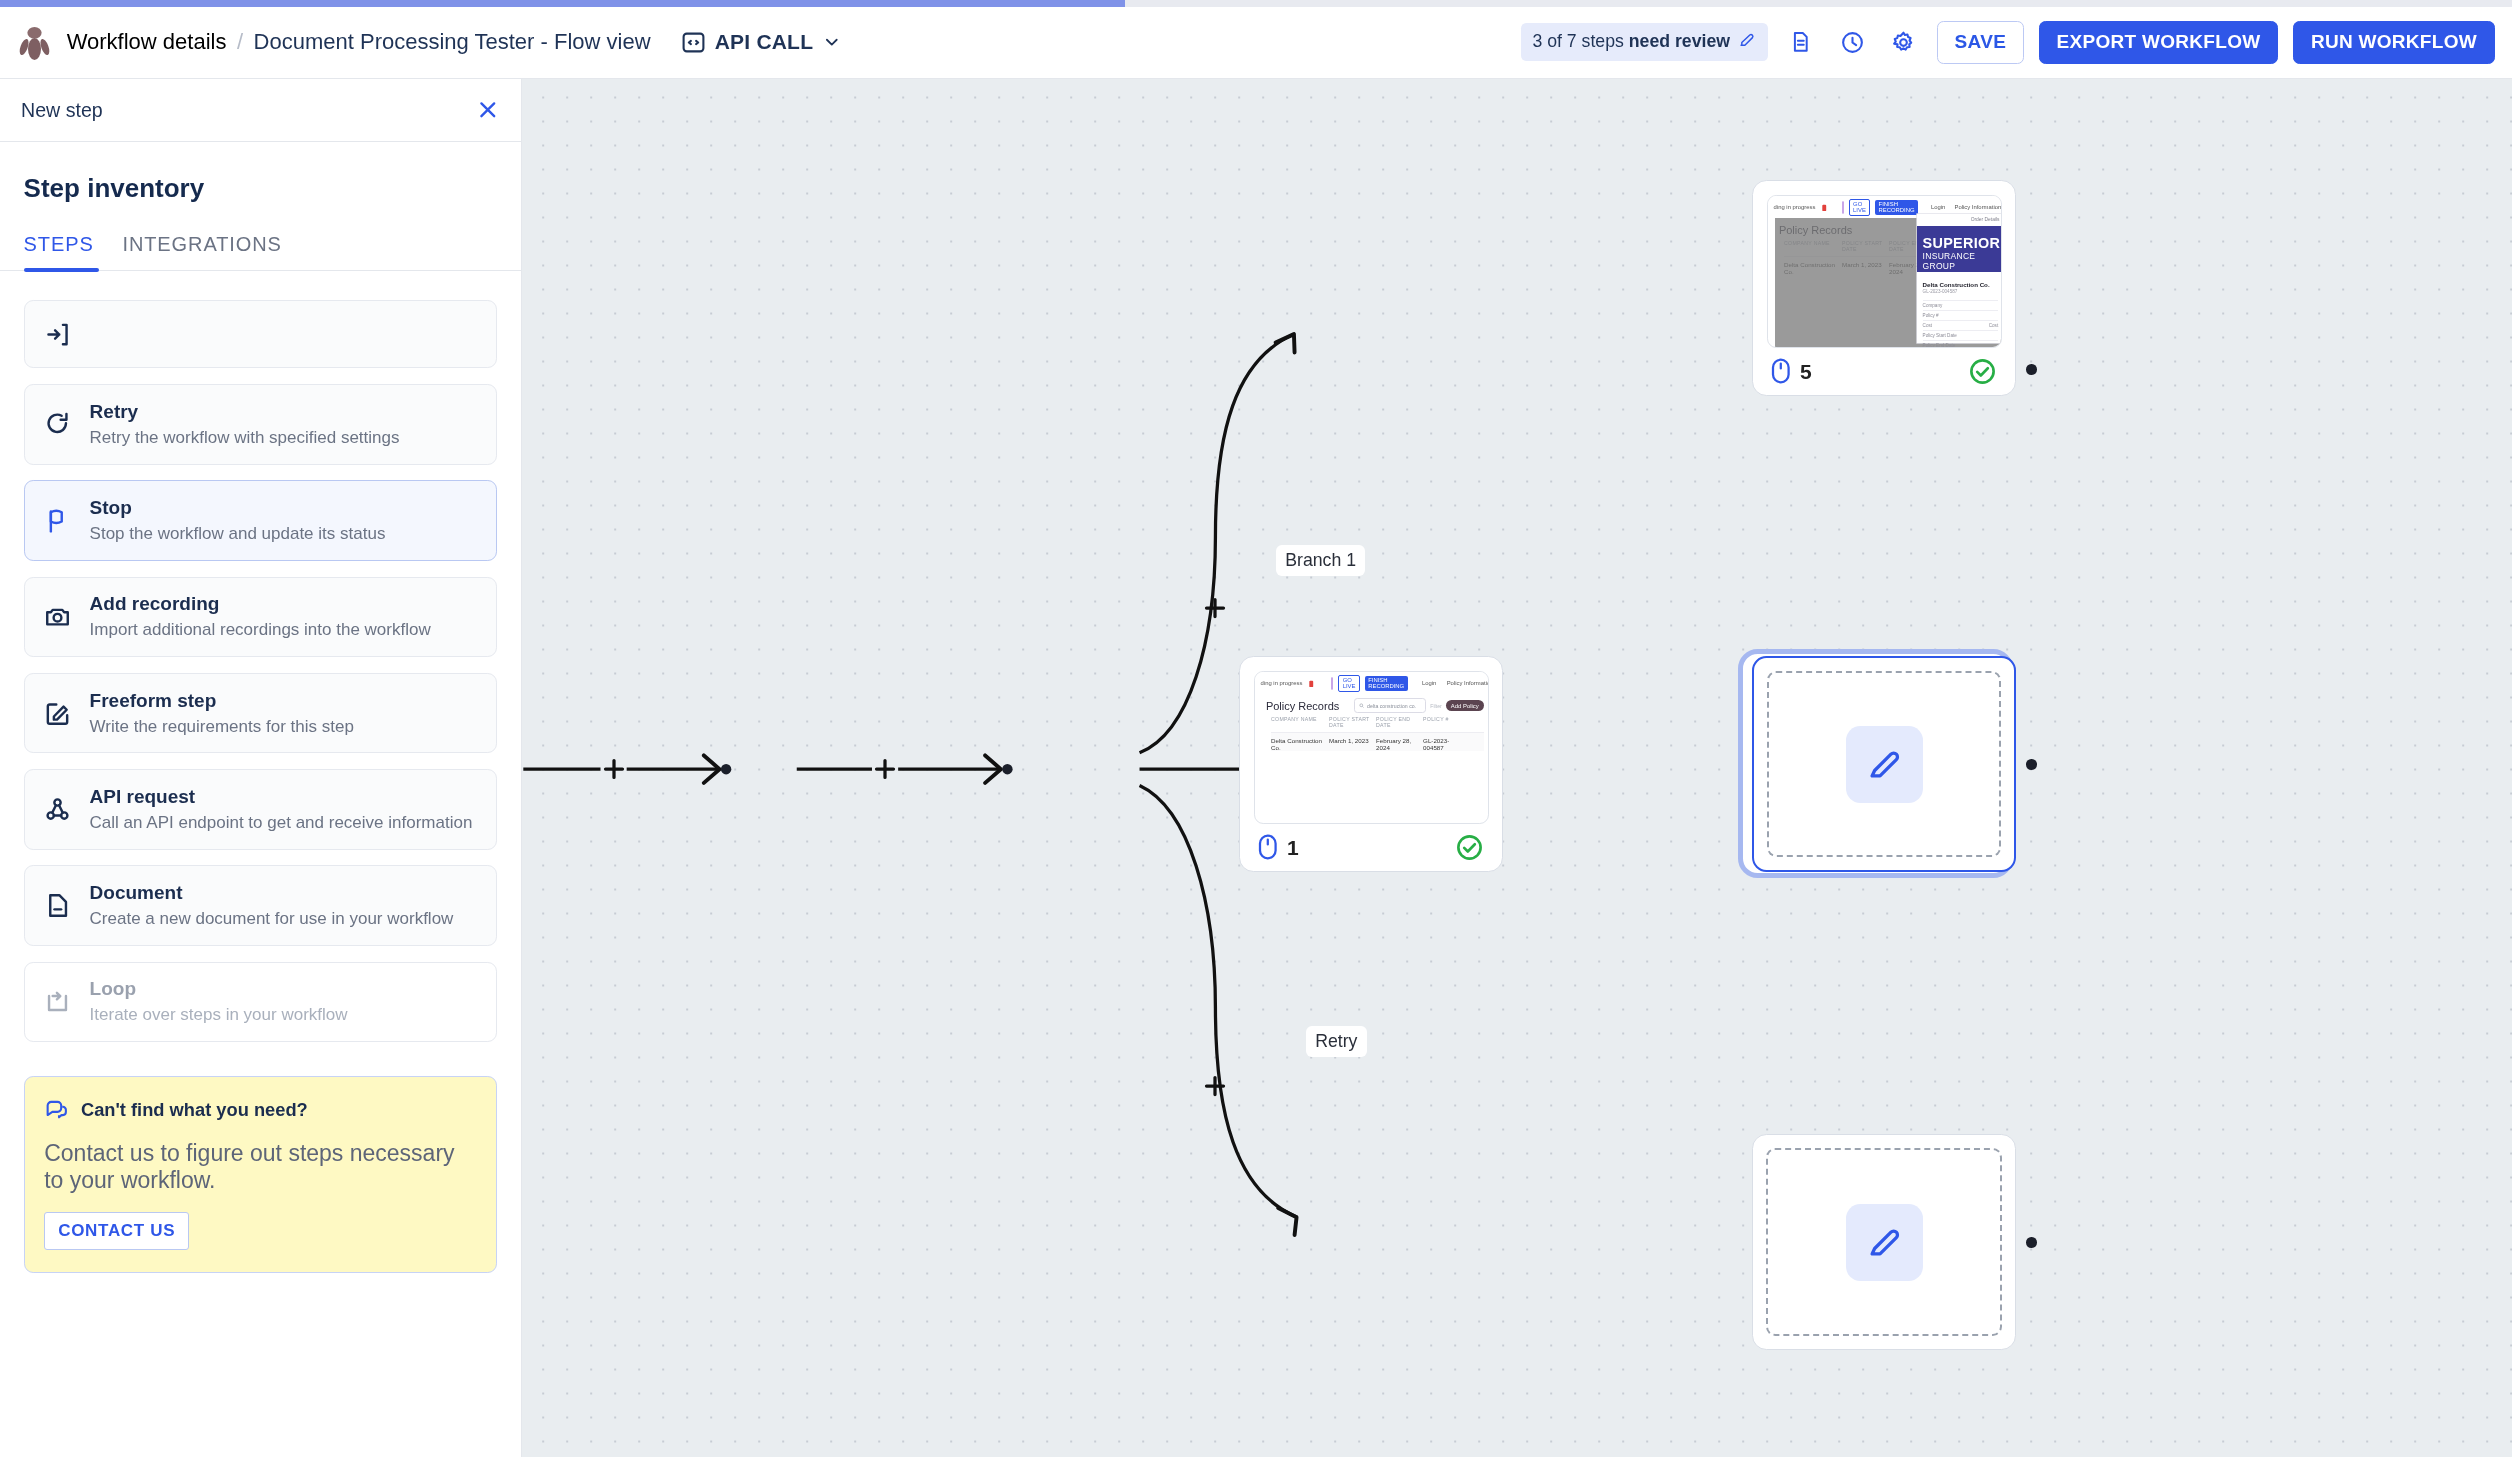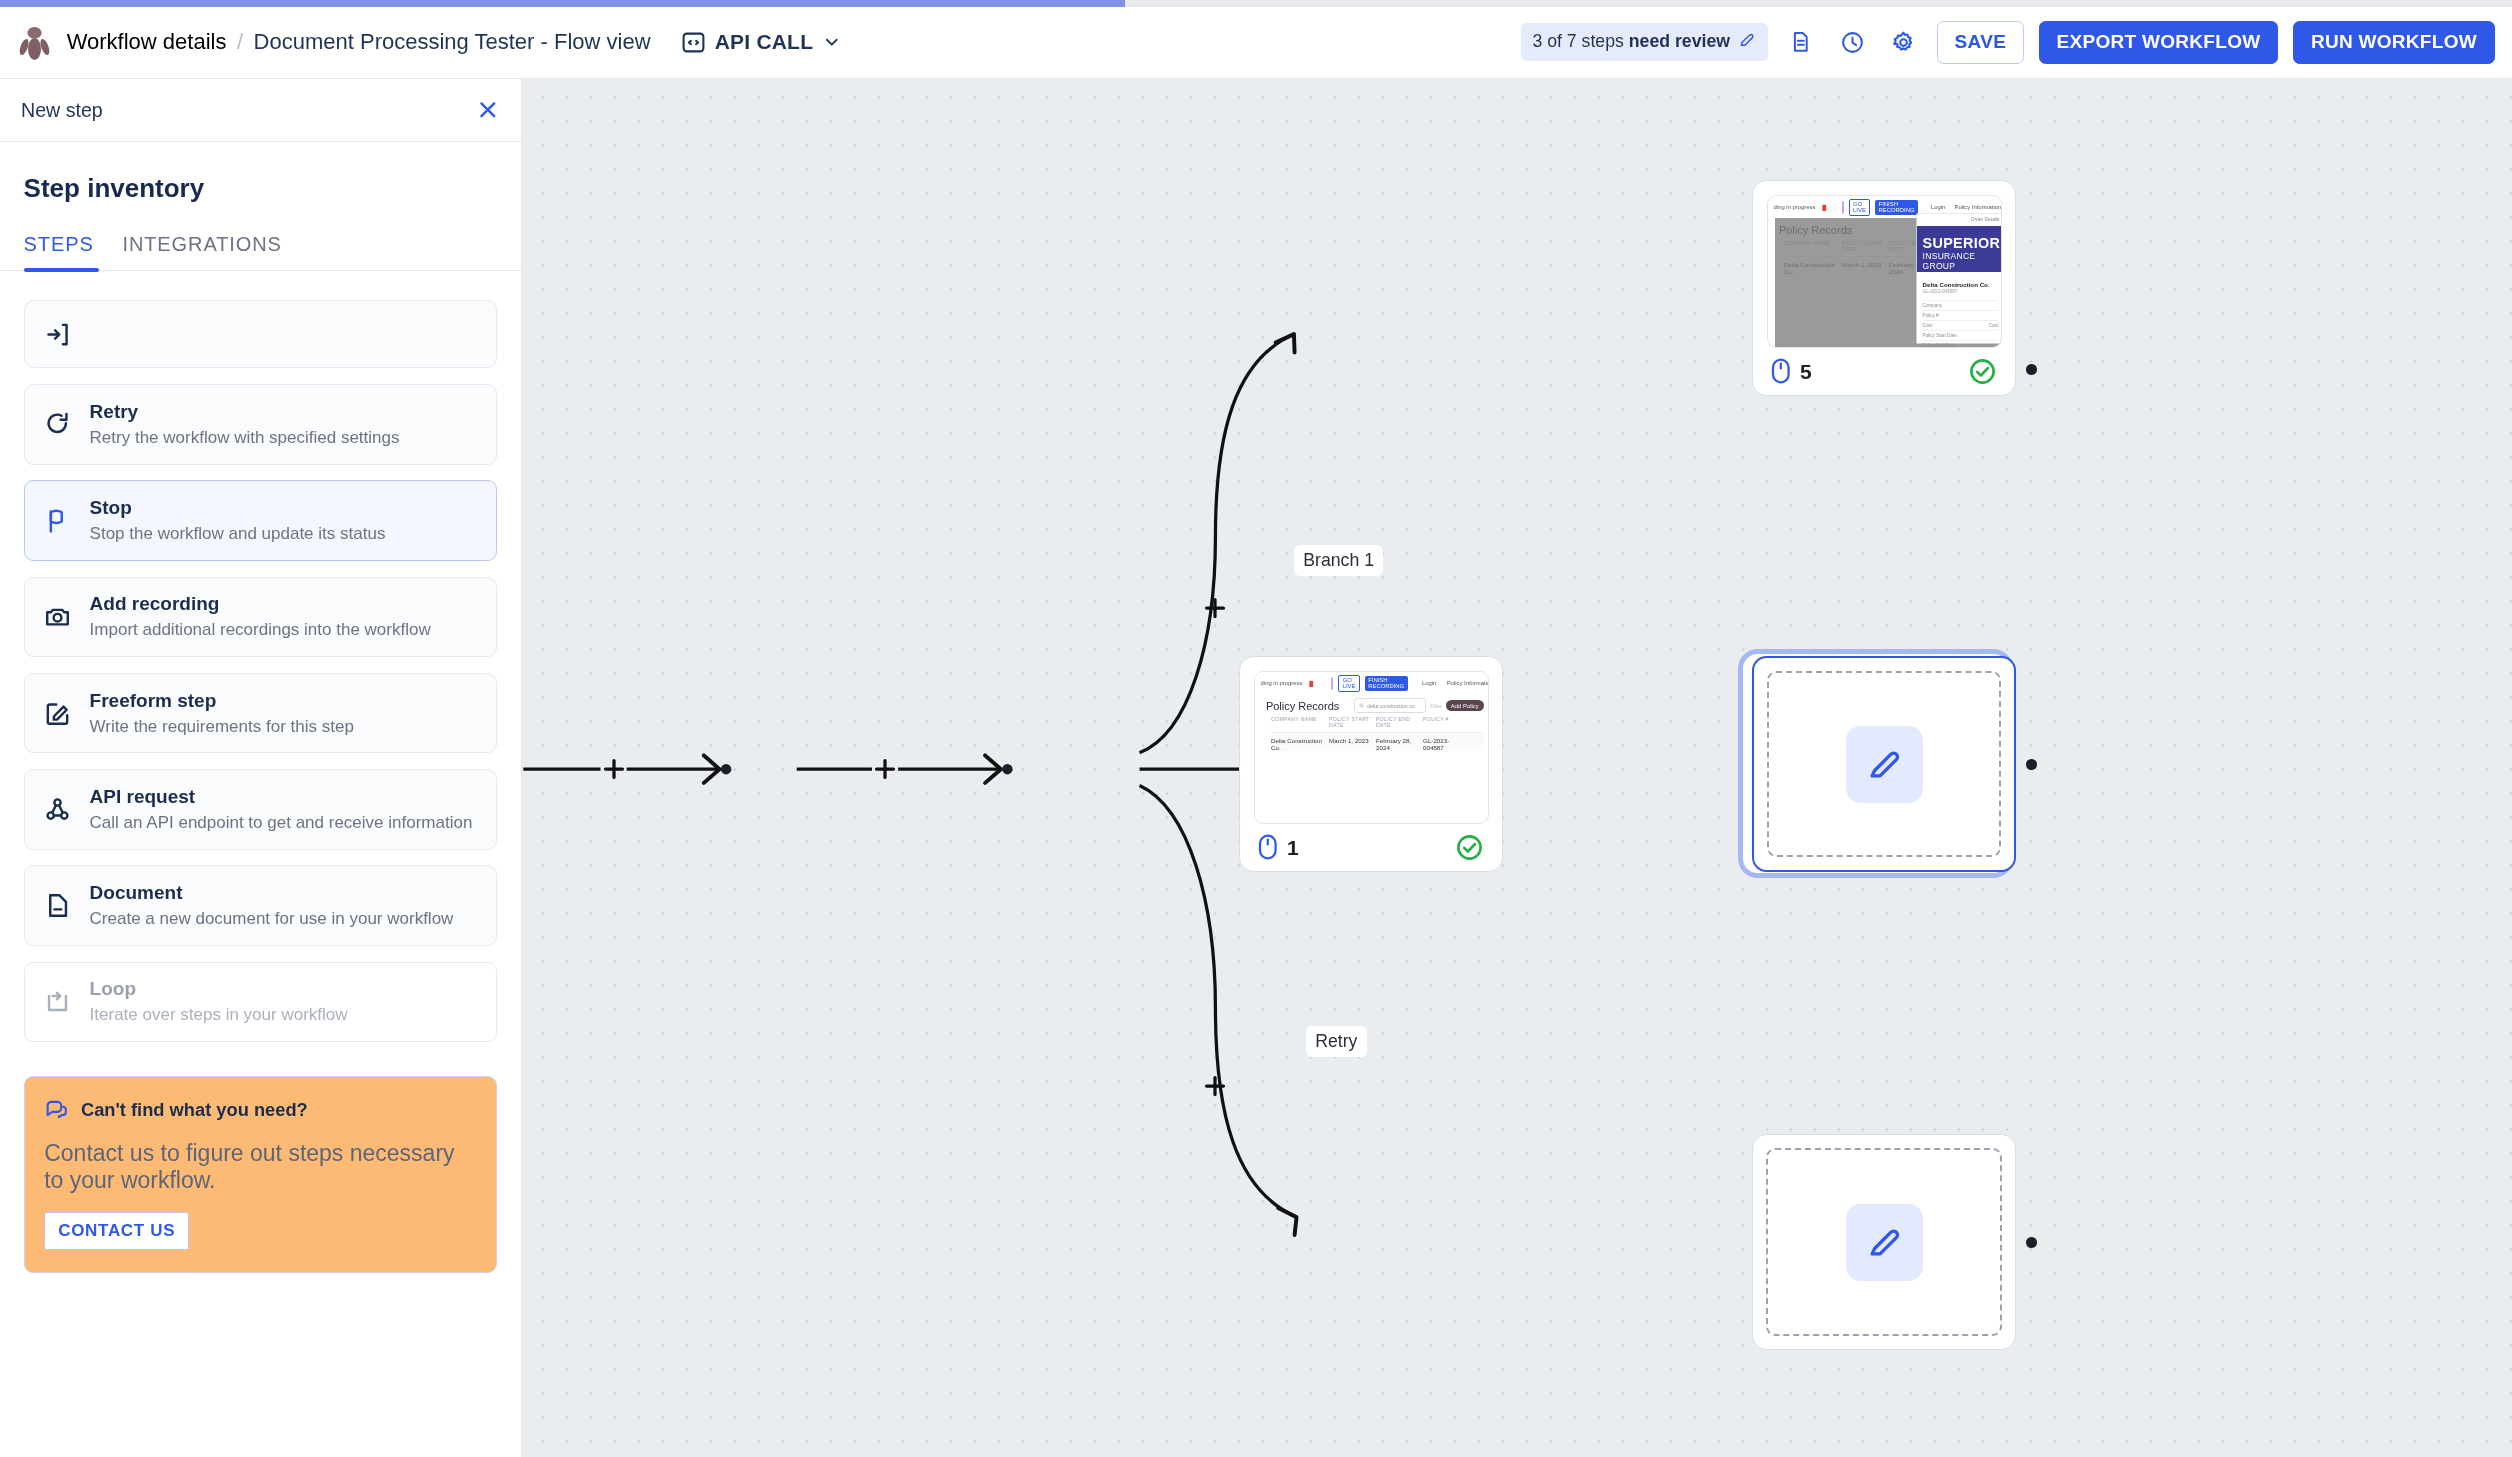--- a/index.html
+++ b/index.html
@@ -128,21 +128,21 @@
   .inv-ico { flex: 0 0 31px; width: 31px; height: 31px; display: flex; align-items: center; justify-content: center; }
   .inv-text { display: flex; flex-direction: column; gap: 5.2px; }
   .inv-name { font-size: 19px; font-weight: 700; color: #1b2d4f; }
   .inv-desc { font-size: 17px; color: #6b7384; }
   .inv-item.disabled .inv-name { color: #9aa1ae; }
   .inv-item.disabled .inv-desc { color: #a9b0bc; }
 
   .help-card {
     margin: 34px 23.6px 0 23.6px;
     border: 1.3px solid #c7d3f6; border-radius: 9.2px;
-    background: #fdba74; padding: 19.6px 19.6px 22px 19.6px;
+    background: #fef9c3; padding: 19.6px 19.6px 22px 19.6px;
   }
   .help-head { display: flex; align-items: center; gap: 11.8px; }
   .help-title { font-size: 18.3px; font-weight: 700; color: #1b2d4f; }
   .help-body { font-size: 23px; color: #5d6578; margin-top: 16px; }
   .help-btn {
     margin-top: 18.3px; display: inline-flex; align-items: center; justify-content: center;
     border: 1.3px solid #b9c8f2; border-radius: 3px;
     color: #2f57e8; font-size: 17px; font-weight: 700; letter-spacing: 0.7px;
     padding: 7.9px 13px; cursor: pointer; background: #fff;
   }
@@ -514,21 +514,21 @@
       <svg width="30" height="30" viewBox="0 0 24 24" fill="none" stroke="#111" stroke-width="2.6">
         <path d="M12 5.2V18.8M5.2 12h13.6" stroke-linecap="round"></path>
       </svg>
     </div>
     <div class="plus-btn" style="left:678px; top:992px;">
       <svg width="30" height="30" viewBox="0 0 24 24" fill="none" stroke="#111" stroke-width="2.6">
         <path d="M12 5.2V18.8M5.2 12h13.6" stroke-linecap="round"></path>
       </svg>
     </div>
 
-    <div class="edge-label" style="left:772px; top:466px;">Branch 1</div>
+    <div class="edge-label" style="left:754px; top:466px;">Branch 1</div>
     <div class="edge-label" style="left:790px; top:707px;">Fail</div>
     <div class="edge-label" style="left:784px; top:947px;">Retry</div>
 
     <div class="node" style="left:717px; top:577px; width:264px; height:216px;">
       <div class="node-shot" style="left:14.4px; top:14.4px; width:235px; height:153px;">
         <div class="mini" style="left:0; top:0; width:235px; height:153px;">
 
           <div class="mini-topbar">
             <span class="mini-tiny">ding in progress</span>
             <span>

